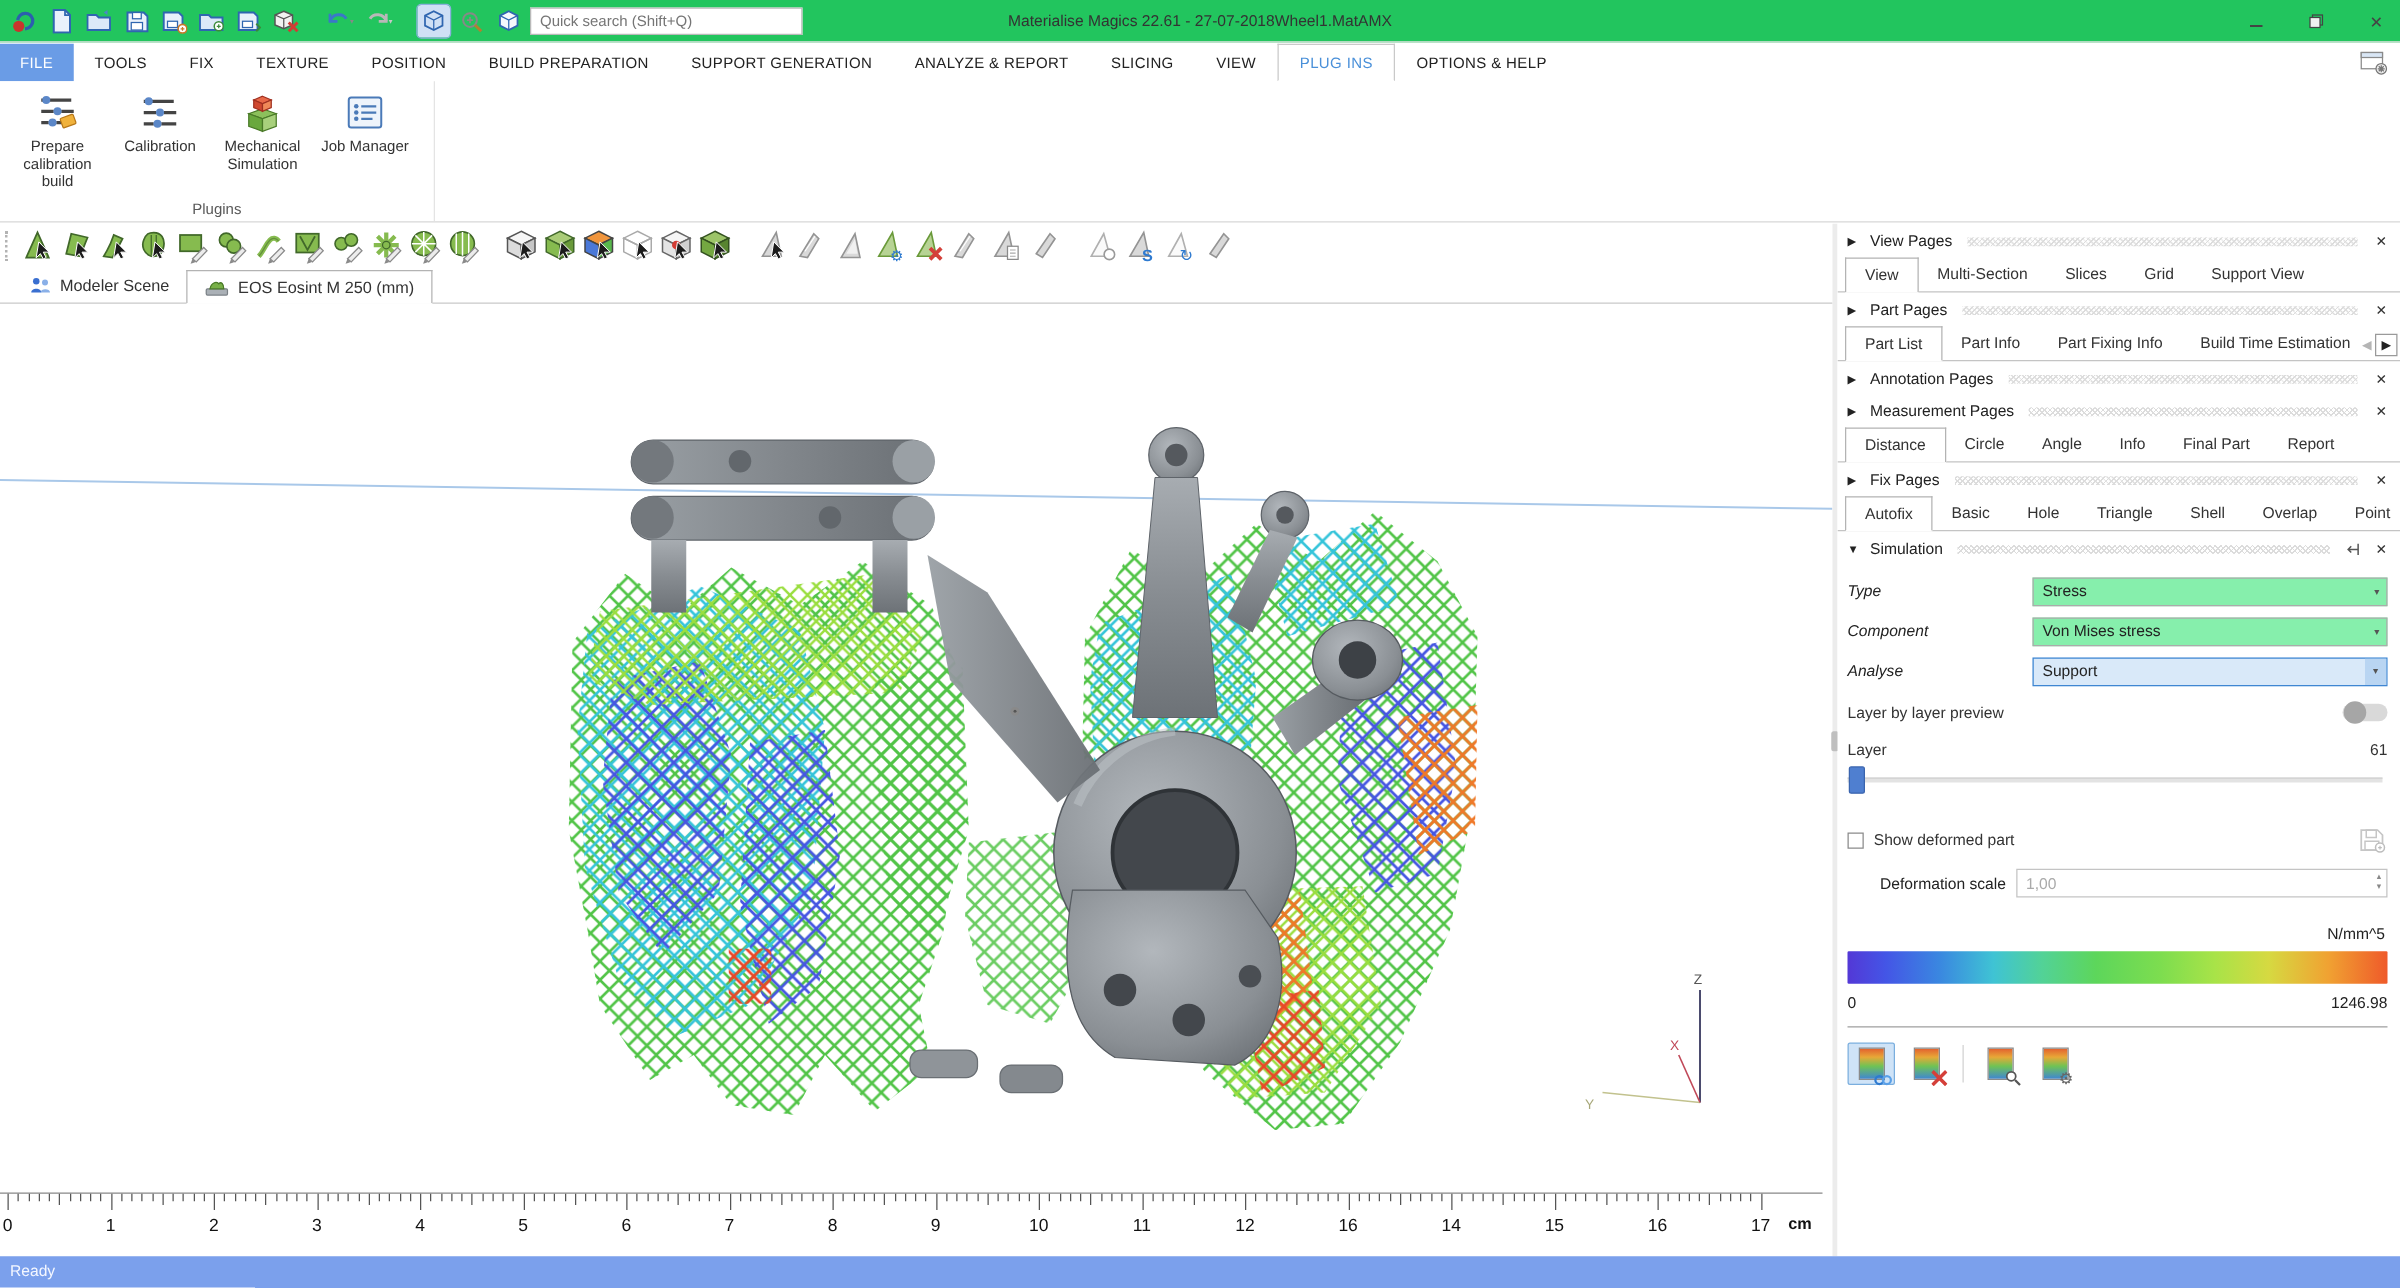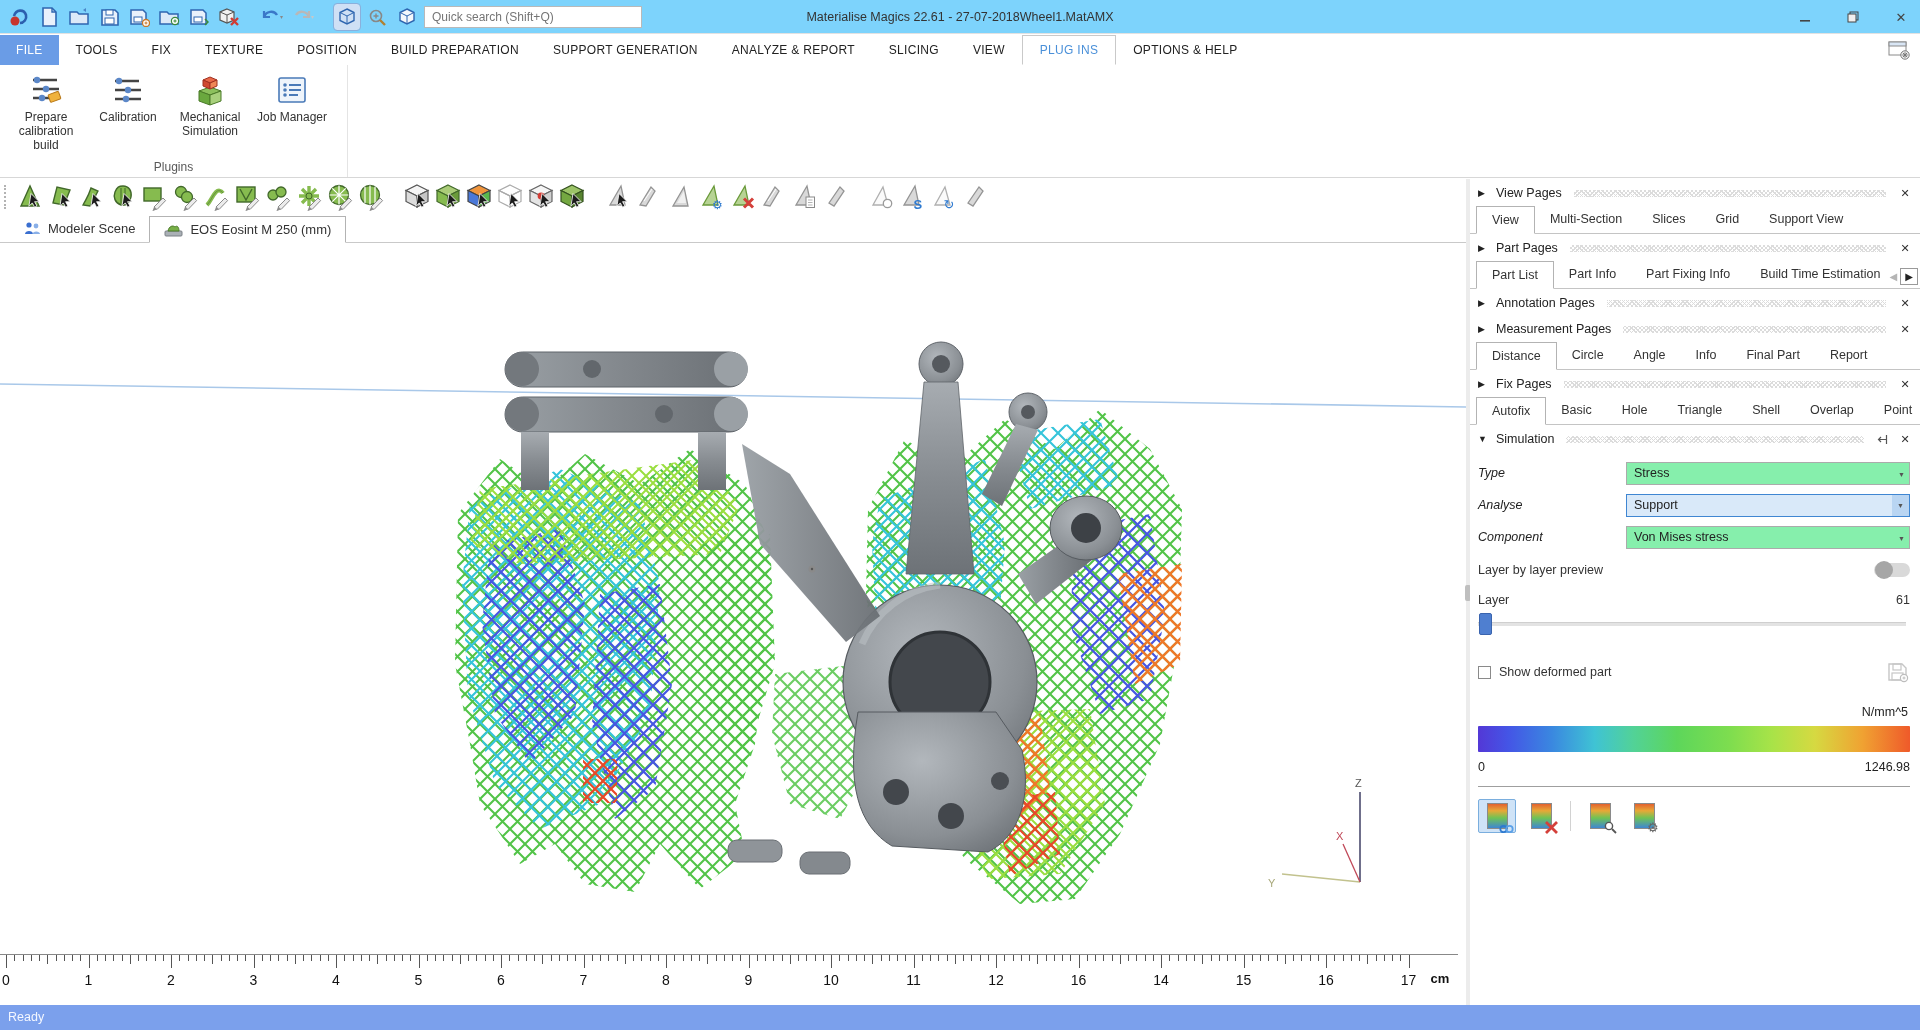--- a/index.html
+++ b/index.html
@@ -3,21 +3,21 @@
 <meta charset="utf-8">
 <style>
   * { margin:0; padding:0; box-sizing:border-box; }
   html,body { width:1920px; height:1030px; overflow:hidden; background:#fff;
     font-family:"Liberation Sans", sans-serif; font-size:12.5px; color:#333;
     -webkit-font-smoothing:antialiased; }
   svg { display:block; }
 
   
   #titlebar { position:absolute; left:0; top:0; width:1920px; height:34px;
-    background:#7dd3fc; border-bottom:1px solid #e2e2e2; }
+    background:#22c55e; border-bottom:1px solid #e2e2e2; }
   #quick-icons { position:absolute; left:6px; top:4px; display:flex; align-items:center; gap:4px; }
   .qicon { width:26px; height:26px; display:flex; align-items:center; justify-content:center; border-radius:3px; }
   .qicon.sel { background:#cfe0f5; outline:1px solid #8ab0dc; }
   .qgap { width:10px; }
   #quick-search { position:absolute; left:424px; top:6px; width:218px; height:22px;
     border:1px solid #b9b9b9; background:#fff; padding:0 7px; font-size:12px; color:#777;
     font-family:"Liberation Sans",sans-serif; }
   #window-title { position:absolute; left:0; right:0; top:0; height:34px; line-height:34px;
     text-align:center; font-size:12.5px; color:#333; pointer-events:none; }
   #window-controls { position:absolute; right:8px; top:0; height:34px; display:flex; align-items:center; gap:26px; }
@@ -974,30 +974,30 @@
   <div id="sim-body">
     <div id="sim-rows">
         <div class="sim-row">
           <span class="lab">Type</span>
     <span class="sim-select">
       <span>Stress</span>
             <span class="arr">▼</span>
     </span>
         </div>
         <div class="sim-row">
+          <span class="lab">Component</span>
+    <span class="sim-select">
+      <span>Von Mises stress</span>
+            <span class="arr">▼</span>
+    </span>
+        </div>
+        <div class="sim-row">
           <span class="lab">Analyse</span>
     <span class="sim-select focused">
       <span>Support</span>
-            <span class="arr">▼</span>
-    </span>
-        </div>
-        <div class="sim-row">
-          <span class="lab">Component</span>
-    <span class="sim-select">
-      <span>Von Mises stress</span>
             <span class="arr">▼</span>
     </span>
         </div>
       </div>
 
     <div class="row-inline">
       <span>Layer by layer preview</span>
       <span class="toggle">
           <span class="knob"></span>
         </span>
@@ -1020,20 +1020,27 @@
         <svg width="24" height="22" viewBox="0 0 24 22">
             <path d="M3 3 h13 l4 4 v12 h-17 z" fill="none" stroke="#c6c6c6" stroke-width="1.4"></path>
             <rect x="7" y="3" width="8" height="6" fill="none" stroke="#c6c6c6" stroke-width="1.2"></rect>
             <rect x="6" y="12" width="11" height="7" fill="none" stroke="#c6c6c6" stroke-width="1.2"></rect>
             <circle cx="18" cy="17" r="3.6" fill="#fff" stroke="#bdbdbd" stroke-width="1.2"></circle>
             <path d="M16.5 17 h3 M18 15.5 v3" stroke="#bdbdbd"></path>
           </svg>
       </span>
     </div>
 
+    <div id="defscale-row">
+      <span class="lab">Deformation scale</span>
+      <span class="spinner">
+        <span>1,00</span>
+        <span class="arrs">▴<br>▾</span>
+      </span>
+    </div>
 
     <div id="unit-row">N/mm^5</div>
     <div id="colorbar"></div>
     <div id="scale-vals">
       <span>0</span>
       <span>1246.98</span>
     </div>
     <div id="sim-divider"></div>
     <div id="sim-buttons">
         <div class="simbtn sel">

